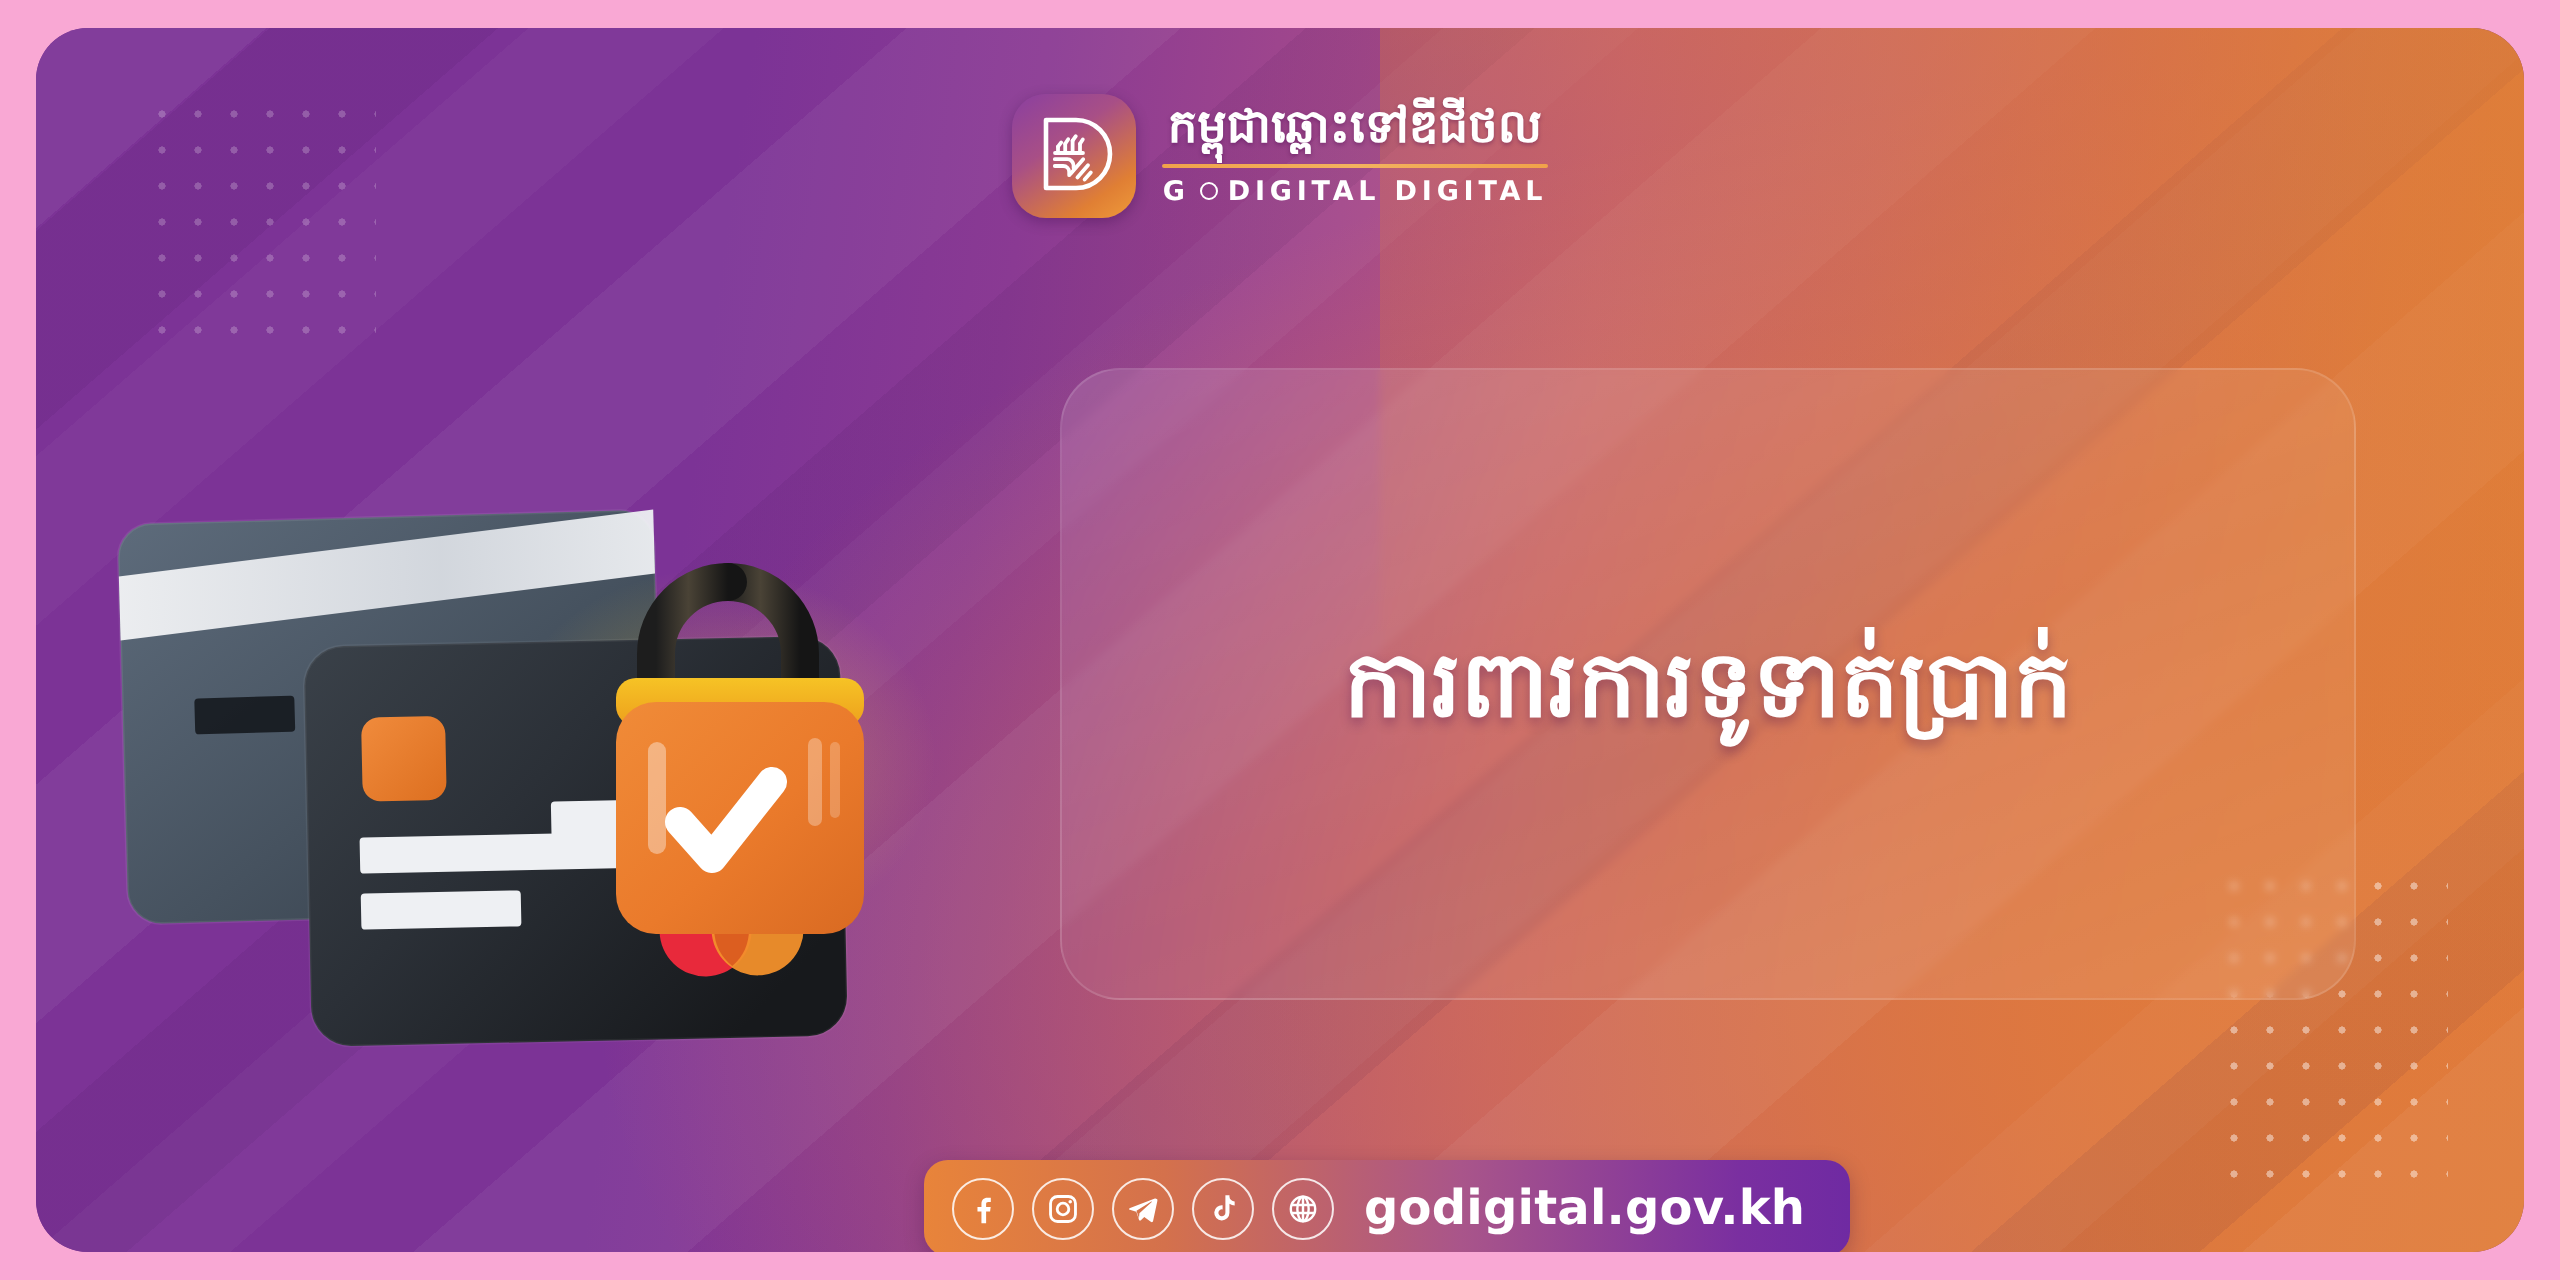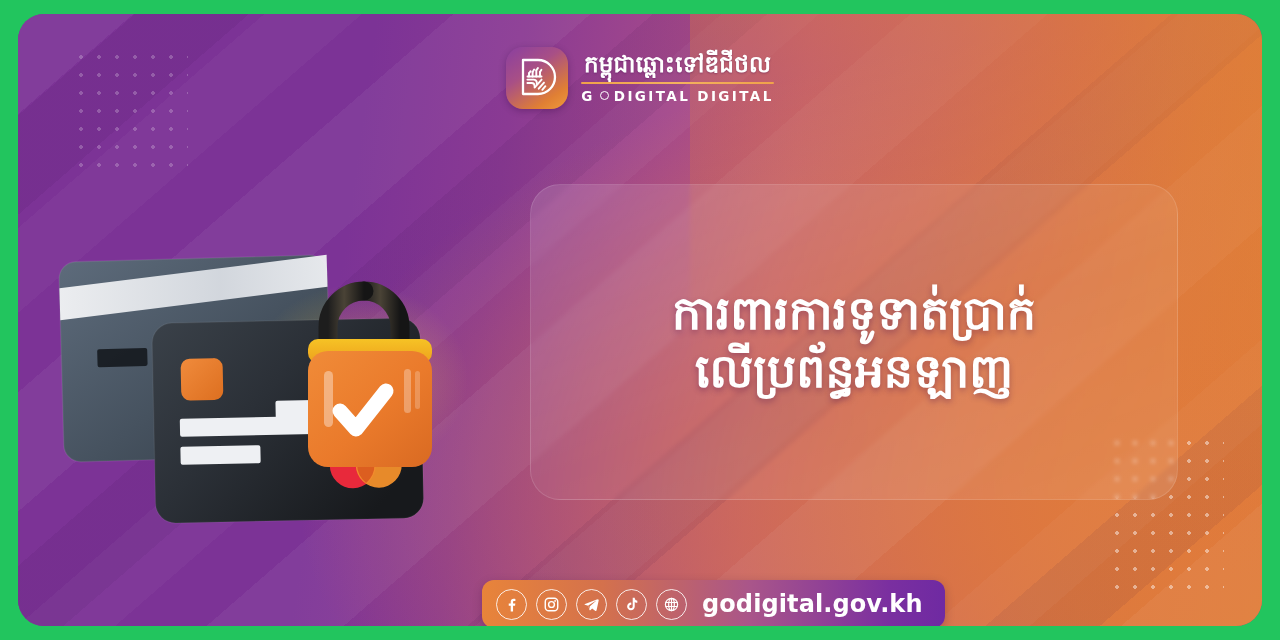--- a/index.html
+++ b/index.html
@@ -6,21 +6,21 @@
   * { margin:0; padding:0; box-sizing:border-box; }
   html,body{
     width:1280px; height:640px; overflow:hidden;
     background:#ffffff;
     font-family:"DejaVu Sans","Liberation Sans",sans-serif;
   }
 
   
   #poster-frame{
     position:absolute; left:0; top:0; width:1280px; height:640px;
-    background:#22c55e;
+    background:#f9a8d4;
   }
   #poster-card{
     position:absolute; left:18px; top:14px;
     width:1244px; height:612px;
     border-radius:26px;
     overflow:hidden;
     background:#7b3496;
   }
 
   
@@ -155,21 +155,20 @@
   #illustration svg{ display:block; width:100%; height:100%; overflow:visible; }
 
   
   #footer-bar{
     position:absolute; left:444px; bottom:-2px;
     height:48px; padding:0 22px 0 14px;
     display:flex; align-items:center; gap:9px;
     border-radius:12px;
     background:linear-gradient(90deg,#e8843a 0%,#d4714c 26%,#a9558a 58%,#7a2fa0 88%,#6f2aa2 100%);
     box-shadow:0 3px 10px rgba(40,0,60,.25);
-    margin-left:20px;
   }
   .social-icon{
     width:31px; height:31px; border-radius:50%;
     border:1.6px solid rgba(255,255,255,.85);
     display:flex; align-items:center; justify-content:center;
     color:#ffffff; flex:none;
   }
   .social-icon svg{ display:block; }
   #footer-url{
     color:#ffffff; font-size:24px; font-weight:600;
@@ -288,21 +287,20 @@
           <rect x="266" y="142" width="9" height="56" rx="4.5" fill="#ffffff" opacity=".38"></rect>
           <rect x="346" y="140" width="7" height="44" rx="3.5" fill="#ffffff" opacity=".30"></rect>
           <rect x="357" y="142" width="5" height="38" rx="2.5" fill="#ffffff" opacity=".22"></rect>
           <path d="M282 182 l16 18 l30 -38" fill="none" stroke="#ffffff" stroke-width="15" stroke-linecap="round" stroke-linejoin="round"></path>
         </g>
       </svg>
     </div>
 
     <div id="headline-panel">
       <div class="headline-line" id="headline-line-1">ការពារការទូទាត់ប្រាក់</div>
-      <div class="headline-line" id="headline-line-3">លើប្រព័ន្ធអនឡាញ</div>
     </div>
 
     <div id="footer-bar">
       <div class="social-icon">
         <svg width="17" height="17" viewBox="0 0 24 24" fill="currentColor" aria-hidden="true">
           <path d="M14.2 22v-8.2h2.8l.42-3.2H14.2V8.54c0-.93.26-1.56 1.6-1.56h1.7V4.13C17.2 4.09 16.2 4 15.03 4c-2.45 0-4.13 1.5-4.13 4.24v2.36H8.1v3.2h2.8V22z"></path>
         </svg>
       </div>
       <div class="social-icon">
         <svg width="17" height="17" viewBox="0 0 24 24" fill="none" stroke="currentColor" stroke-width="2" aria-hidden="true">

